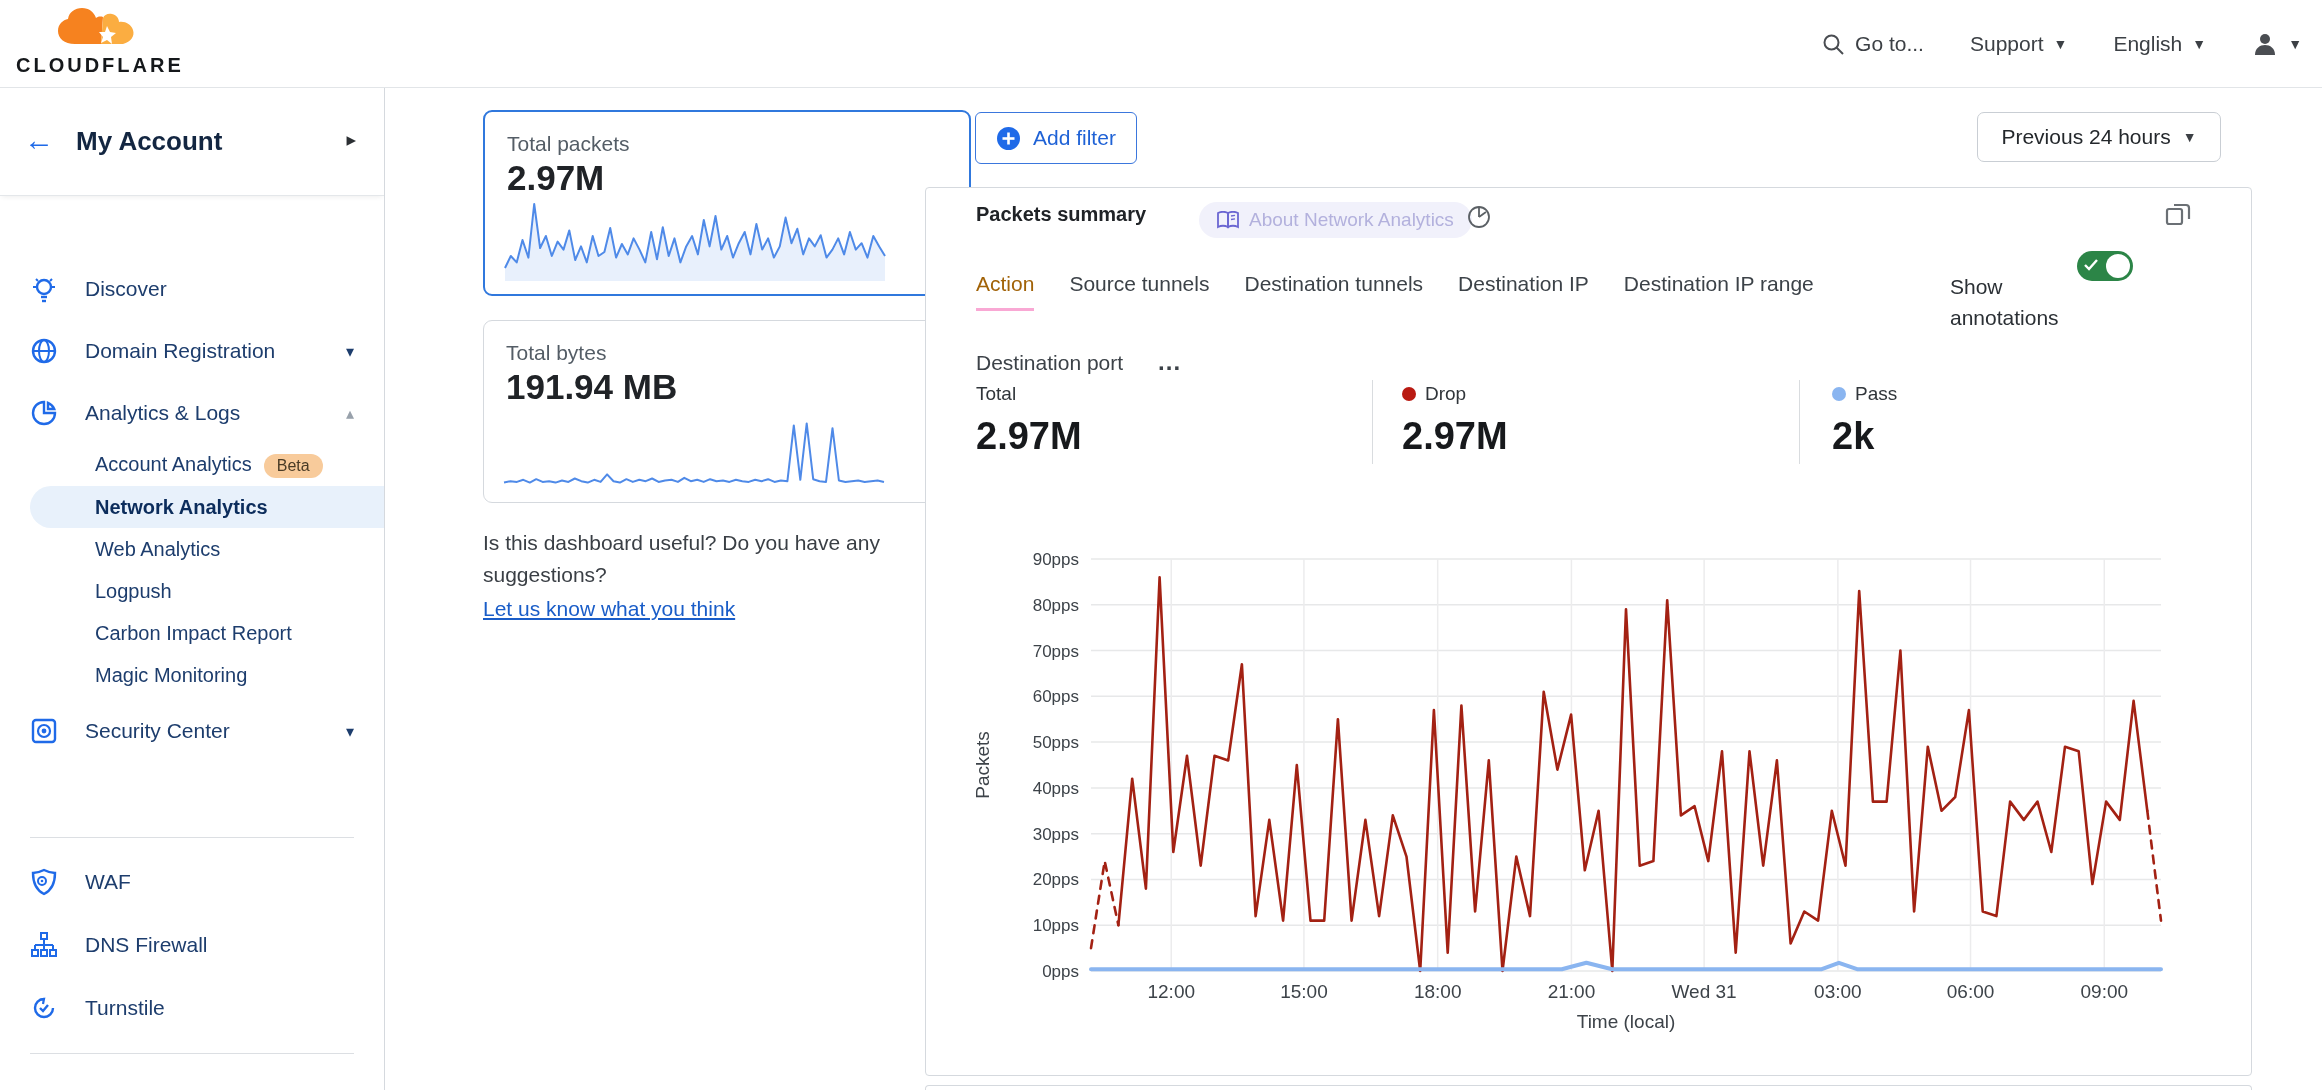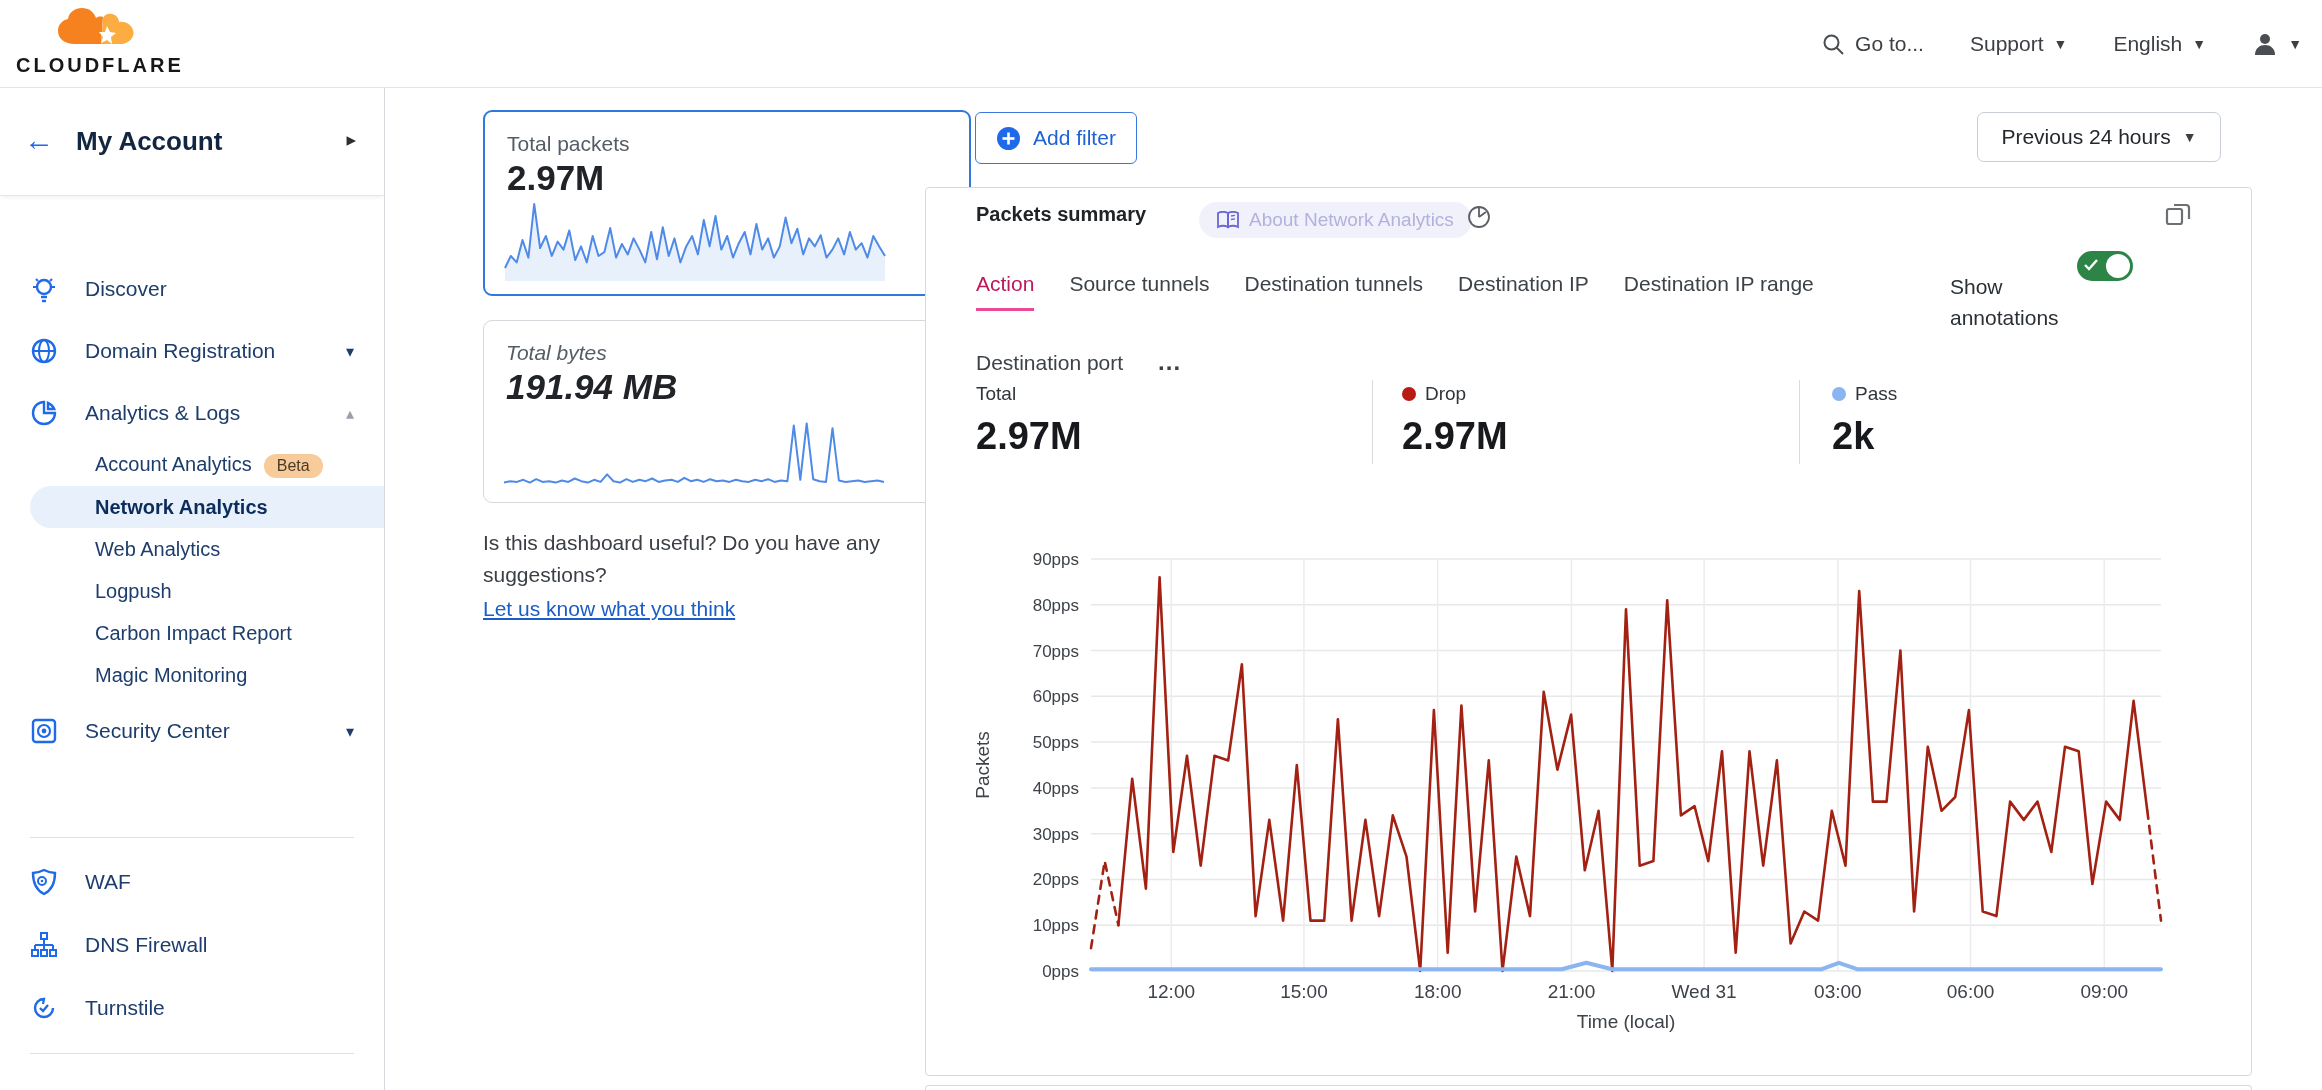--- a/index.html
+++ b/index.html
@@ -33,21 +33,21 @@
   .sub-item .lbl { position:absolute; left:95px; font-size:20px; color:#1d3d6d; white-space:nowrap; }
   .sub-item.selected { left:30px; width:355px; background:#e8f1fb; border-radius:21px 0 0 21px; }
   .sub-item.selected .lbl { left:65px; font-weight:bold; color:#0c2d5c; }
   .beta-badge { display:inline-block; margin-left:12px; padding:3px 13px; border-radius:13px;
     background:#f8cb9b; color:#493b26; font-size:16px; position:relative; }
   .side-divider { position:absolute; left:30px; right:30px; height:0; border-top:1px solid #dcdfe3; }
 
   
   .ov-card { position:absolute; left:483px; width:488px; background:#fff; border-radius:9px; }
   .ov-card.selected { border:2px solid #3078dd; }
-  .ov-card.plain { border:1px solid #d5d9de;font-style:italic; }
+  .ov-card.plain { border:1px solid #d5d9de; }
   .ov-title { font-size:21px; color:#545d66; margin:20px 0 2px 22px; }
   .ov-value { font-size:35px; font-weight:bold; color:#202327; margin-left:22px; }
   .ov-spark { position:absolute; left:18px; bottom:12px; }
   .feedback { position:absolute; left:483px; top:527px; width:436px; font-size:21px; line-height:32px; color:#3a3f45; }
   .feedback a { display:inline-block; margin-top:2px; color:#1a5dc8; text-decoration:underline; cursor:pointer; }
 
   
   .addfilter-btn { position:absolute; left:975px; top:112px; height:52px; padding:0 20px;
     display:flex; align-items:center; gap:12px; background:#fff; border:1px solid #3b77dd;
     border-radius:6px; color:#1f62d6; font-size:21px; cursor:pointer; }
@@ -60,21 +60,21 @@
     border:1px solid #d5d9de; border-bottom:none; border-radius:4px 4px 0 0; }
   .panel-title { position:absolute; left:50px; top:15px; font-size:20px; font-weight:bold; color:#202327; }
   .about-badge { position:absolute; left:273px; top:14px; height:36px; padding:12px 18px;
     display:flex; align-items:center; gap:10px; background:#f1f1fb; border-radius:18px;
     color:#b3b1dd; font-size:19px; cursor:pointer; }
   .clock-icon { position:absolute; left:540px; top:16px; cursor:pointer; }
   .expand-icon { position:absolute; left:1238px; top:13px; cursor:pointer; }
   .tabs-row { position:absolute; left:50px; top:84px; display:flex; gap:35px; }
   .tabs-row2 { position:absolute; left:50px; top:163px; display:flex; gap:35px; align-items:center; }
   .tab { font-size:21px; color:#3c4248; padding-bottom:12px; cursor:pointer; white-space:nowrap; }
-  .tab.selected { color:#be185d; border-bottom:3px solid #ec4899; }
+  .tab.selected { color:#a16207; border-bottom:3px solid #f9a8d4; }
   .more-tabs { font-size:24px; font-weight:bold; color:#3c4248; letter-spacing:1px; cursor:pointer; line-height:10px; padding-bottom:14px; }
   .show-ann { position:absolute; left:1024px; top:83px; width:130px; font-size:21px; line-height:31px; color:#2b3035; }
   .toggle { position:absolute; left:1151px; top:63px; width:56px; height:30px; border-radius:15px;
     background:#2c8547; cursor:pointer; }
   .toggle .knob { position:absolute; right:3px; top:3px; width:24px; height:24px; border-radius:50%; background:#fff; }
   .toggle svg { position:absolute; left:7px; top:8px; }
   .stat { position:absolute; top:195px; }
   .stat .s-label { display:flex; align-items:center; gap:9px; font-size:19px; color:#30353a; }
   .stat .dot { width:14px; height:14px; border-radius:50%; }
   .stat .s-value { font-size:38px; font-weight:bold; color:#17191c; margin-top:10px; }

